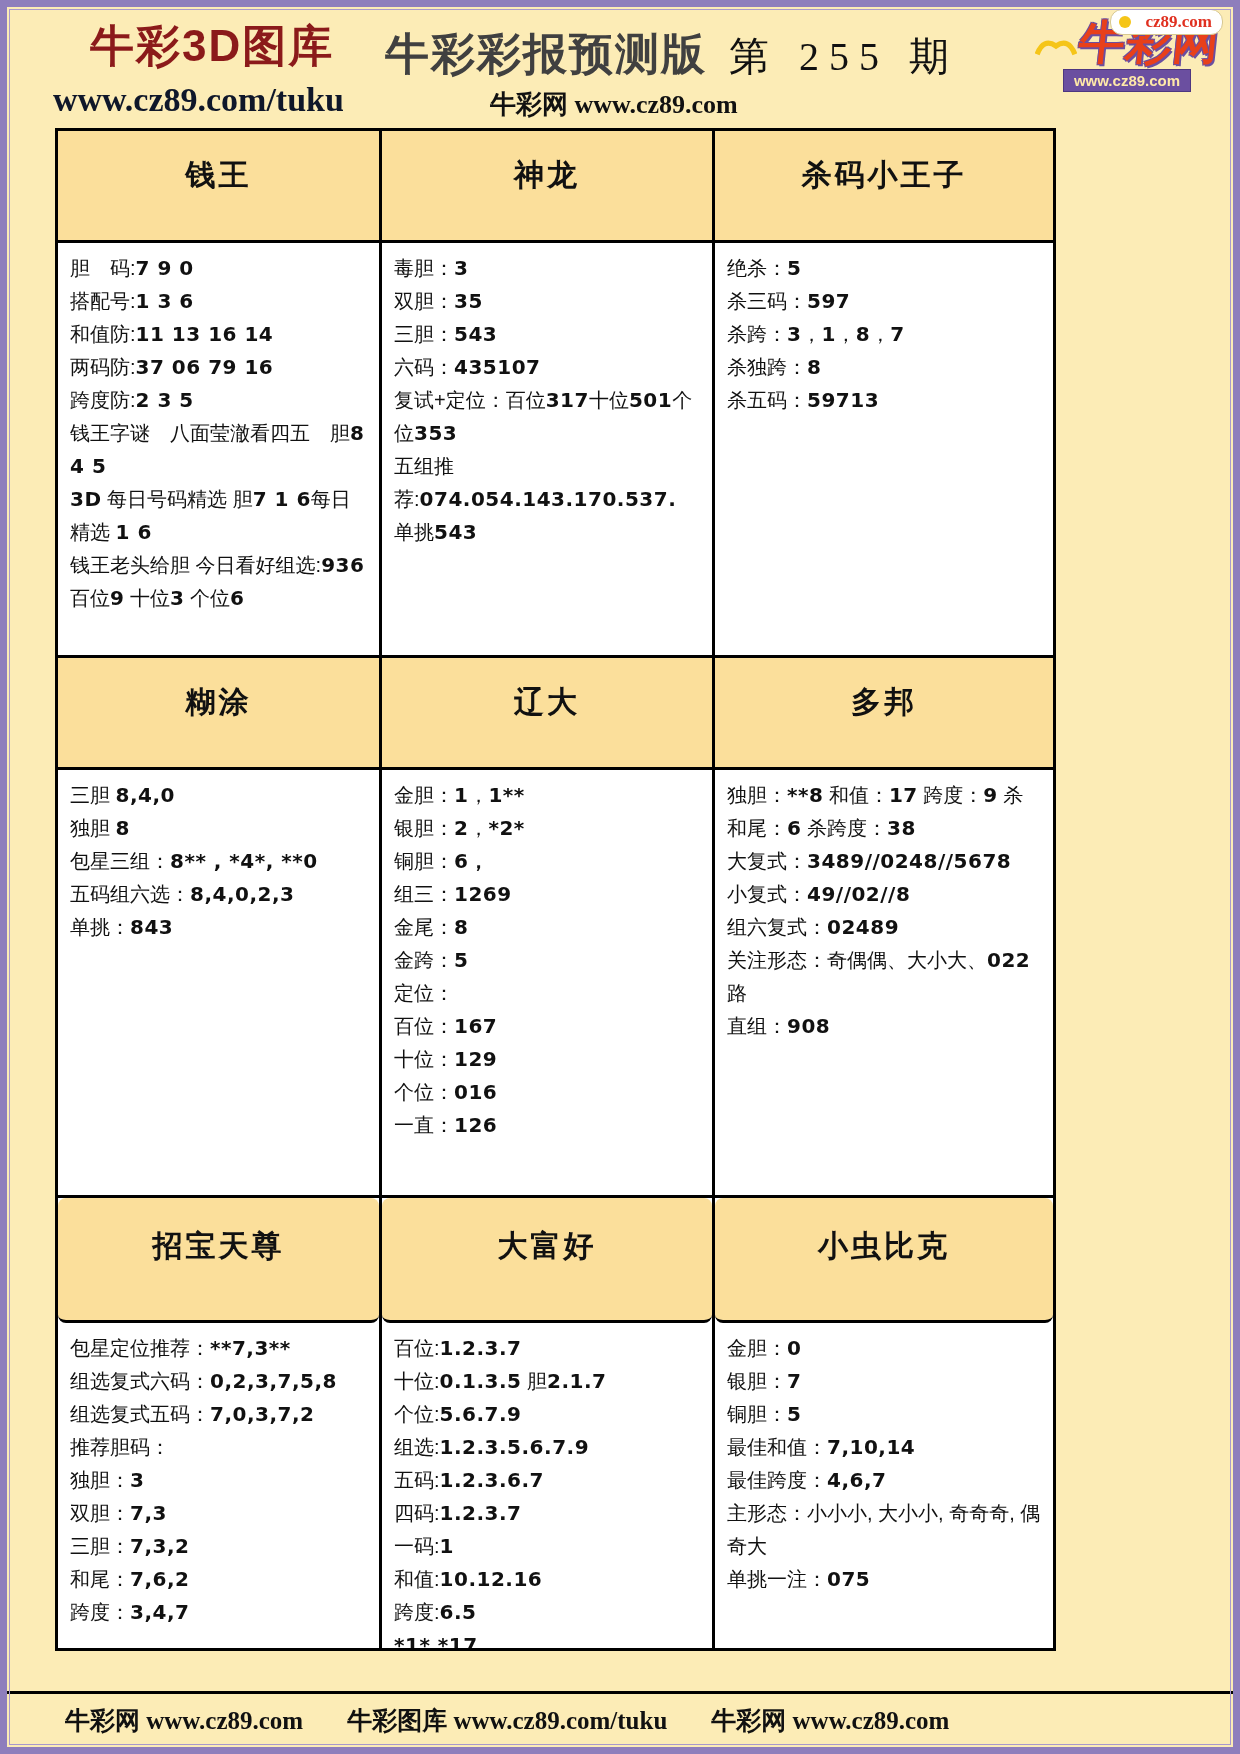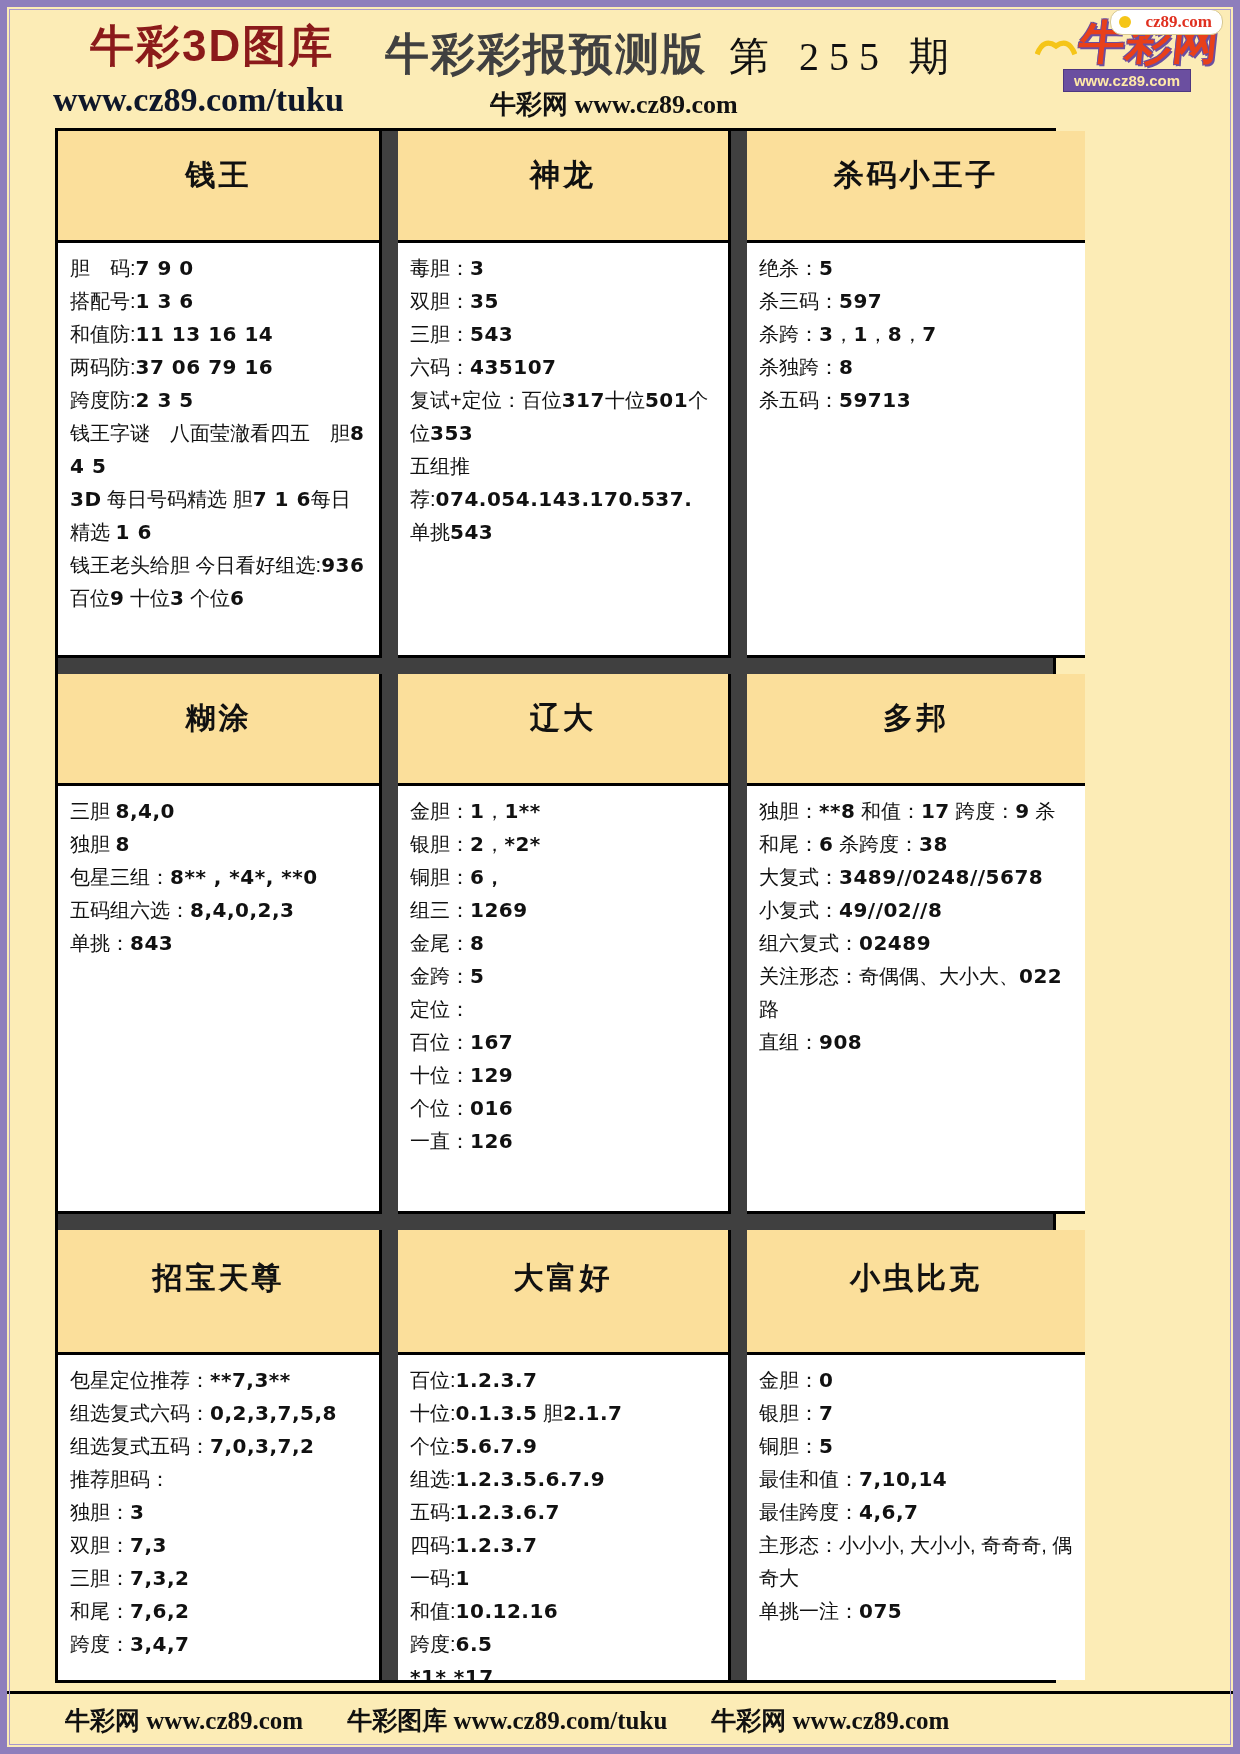--- a/index.html
+++ b/index.html
@@ -40,34 +40,34 @@
   .corner-badge{
     position:absolute;right:10px;top:2px;background:#FFFFFF;border:1px solid #D8C890;
     border-radius:12px;padding:2px 10px 2px 8px;display:flex;align-items:center;gap:14px;
     font-family:"Liberation Serif",serif;font-weight:bold;font-size:17px;color:#E03020;
   }
   .corner-dot{width:12px;height:12px;border-radius:50%;background:#F5C518;display:inline-block;}
   
   .grid{
     position:absolute;left:48px;top:121px;width:1001px;box-sizing:border-box;
     display:grid;grid-template-columns:324px 333px 338px;grid-template-rows:527px 540px 450px;
-    border:3px solid #000;background:#404040;gap:16px;
+    border:3px solid #000;background:#404040;
   }
   .cell{
     background:#FFFFFF;box-sizing:border-box;display:flex;flex-direction:column;
     border-right:3px solid #000;border-bottom:3px solid #000;overflow:hidden;
   }
   .cell.c3{border-right:none;}
   .cell.r2{border-bottom:none;}
   .cell-header{
     background:#FBDF9B;border-bottom:3px solid #000;box-sizing:border-box;
     height:112px;padding-top:24px;text-align:center;
     font-size:30px;font-weight:bold;color:#111;letter-spacing:3px;flex:none;
   }
-  .cell.r2 .cell-header{height:125px;padding-top:28px;}
+  .cell.r2 .cell-header{height:125px;padding-top:28px;border-radius:8px;}
   .cell-body{flex:1;padding:9px 12px 0 12px;overflow:hidden;}
   .line{margin:0;font-size:20px;line-height:33px;color:#111;}
   .line .v{font-weight:bold;letter-spacing:0.5px;font-family:"DejaVu Sans",sans-serif;}
   
   .footer{
     position:absolute;left:0;right:0;bottom:0;height:56px;
     border-top:3px solid #000;display:flex;align-items:center;gap:44px;
     padding-left:58px;box-sizing:border-box;
     font-family:"Liberation Serif",serif;font-weight:bold;font-size:25px;color:#111;
     white-space:nowrap;

